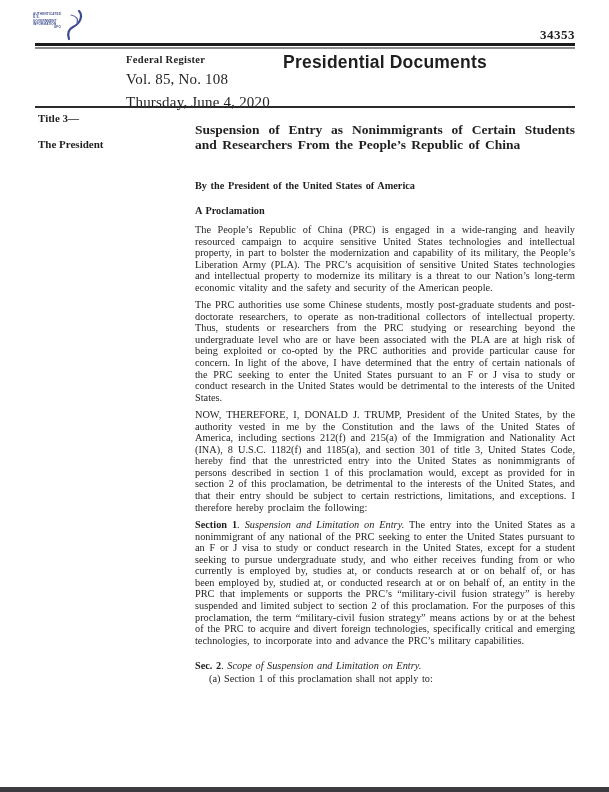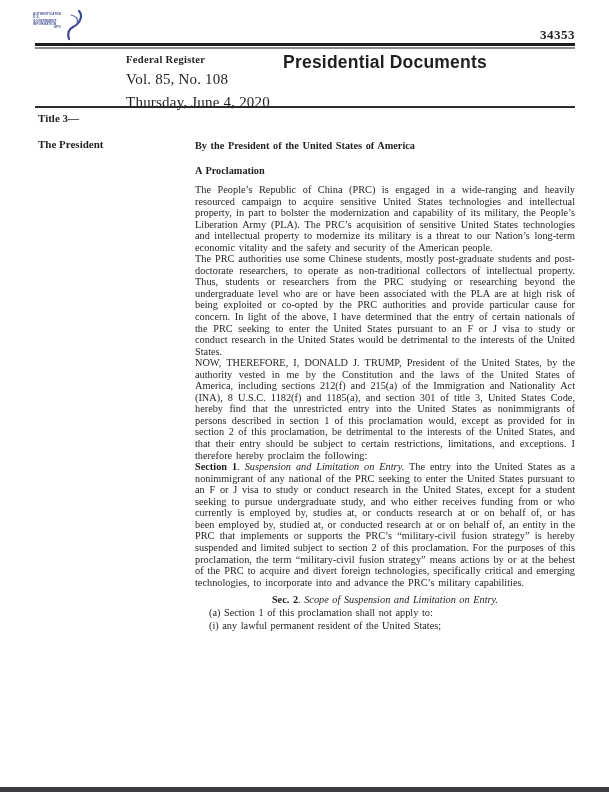--- a/index.html
+++ b/index.html
@@ -60,30 +60,30 @@
   .proc-line { font-size: 10.5px; font-weight: bold; margin-top: 6px; word-spacing: 1px; }
   .doc-title {
     font-size: 13.5px; font-weight: bold; line-height: 14.5px;
     margin-top: 11px; text-align: justify; text-align-last: left; word-spacing: 2px;
   }
   .byline { font-size: 10.3px; font-weight: bold; margin-top: 28px; word-spacing: 1px; }
   .proc-heading { font-size: 10.3px; font-weight: bold; margin-top: 14px; word-spacing: 1px; }
 
   .body-p {
     font-size: 10.3px; line-height: 11.55px; text-align: justify;
-    word-spacing: 1.2px; 
+    word-spacing: 1.2px; margin-top: 6px;
   }
   .body-p.first { margin-top: 8px; }
   .bold { font-weight: bold; }
   .italic { font-style: italic; }
   .clause { 
     font-size: 10.3px; line-height: 11.55px; margin-top: 1.5px;
     text-indent: 14px; word-spacing: 1px;
   }
-  .clause.sec-head { margin-top: 6px; text-indent: 0; text-align: center; }
+  .clause.sec-head { margin-top: 14px; text-indent: 0; }
 
   .bottom-bar {
     position: absolute; left: 0; right: 0; bottom: 0; height: 5px;
     background: #3b3b40;
   }
 </style>
 </head>
 <body>
 
 <div class="page">
@@ -117,35 +117,35 @@
   <div class="rule-single"></div>
 
   <div class="content">
     <div class="margin-col">
       <div class="margin-title">Title 3—</div>
       <div class="margin-subtitle">The President</div>
     </div>
 
     <div class="main-col">
 
+      <h1 class="doc-title">Suspension of Entry as Nonimmigrants of Certain Students and Researchers From the People’s Republic of China</h1>
 
       <div class="byline">By the President of the United States of America</div>
 
       <div class="proc-heading">A Proclamation</div>
 
       <p class="body-p first">The People’s Republic of China (PRC) is engaged in a wide-ranging and heavily resourced campaign to acquire sensitive United States technologies and intellectual property, in part to bolster the modernization and capability of its military, the People’s Liberation Army (PLA). The PRC’s acquisition of sensitive United States technologies and intellectual property to modernize its military is a threat to our Nation’s long-term economic vitality and the safety and security of the American people.</p>
 
       <p class="body-p">The PRC authorities use some Chinese students, mostly post-graduate students and post-doctorate researchers, to operate as non-traditional collectors of intellectual property. Thus, students or researchers from the PRC studying or researching beyond the undergraduate level who are or have been associated with the PLA are at high risk of being exploited or co-opted by the PRC authorities and provide particular cause for concern. In light of the above, I have determined that the entry of certain nationals of the PRC seeking to enter the United States pursuant to an F or J visa to study or conduct research in the United States would be detrimental to the interests of the United States.</p>
 
       <p class="body-p">NOW, THEREFORE, I, DONALD J. TRUMP, President of the United States, by the authority vested in me by the Constitution and the laws of the United States of America, including sections 212(f) and 215(a) of the Immigration and Nationality Act (INA), 8 U.S.C. 1182(f) and 1185(a), and section 301 of title 3, United States Code, hereby find that the unrestricted entry into the United States as nonimmigrants of persons described in section 1 of this proclamation would, except as provided for in section 2 of this proclamation, be detrimental to the interests of the United States, and that their entry should be subject to certain restrictions, limitations, and exceptions. I therefore hereby proclaim the following:</p>
 
       <p class="body-p"><span class="bold">Section 1</span><span>. </span><span class="italic">Suspension and Limitation on Entry.</span><span> The entry into the United States as a nonimmigrant of any national of the PRC seeking to enter the United States pursuant to an F or J visa to study or conduct research in the United States, except for a student seeking to pursue undergraduate study, and who either receives funding from or who currently is employed by, studies at, or conducts research at or on behalf of, or has been employed by, studied at, or conducted research at or on behalf of, an entity in the PRC that implements or supports the PRC’s “military-civil fusion strategy” is hereby suspended and limited subject to section 2 of this proclamation. For the purposes of this proclamation, the term “military-civil fusion strategy” means actions by or at the behest of the PRC to acquire and divert foreign technologies, specifically critical and emerging technologies, to incorporate into and advance the PRC’s military capabilities.</span></p>
 
       <p class="clause sec-head"><span class="bold">Sec. 2</span><span>. </span><span class="italic">Scope of Suspension and Limitation on Entry.</span></p>
 
       <p class="clause">(a) Section 1 of this proclamation shall not apply to:</p>
 
-      <p class="clause">(i) any lawful permanent resident of the United States;</p>
     </div>
   </div>
 
   <div class="bottom-bar"></div>
 </div>
 
 </body></html>

